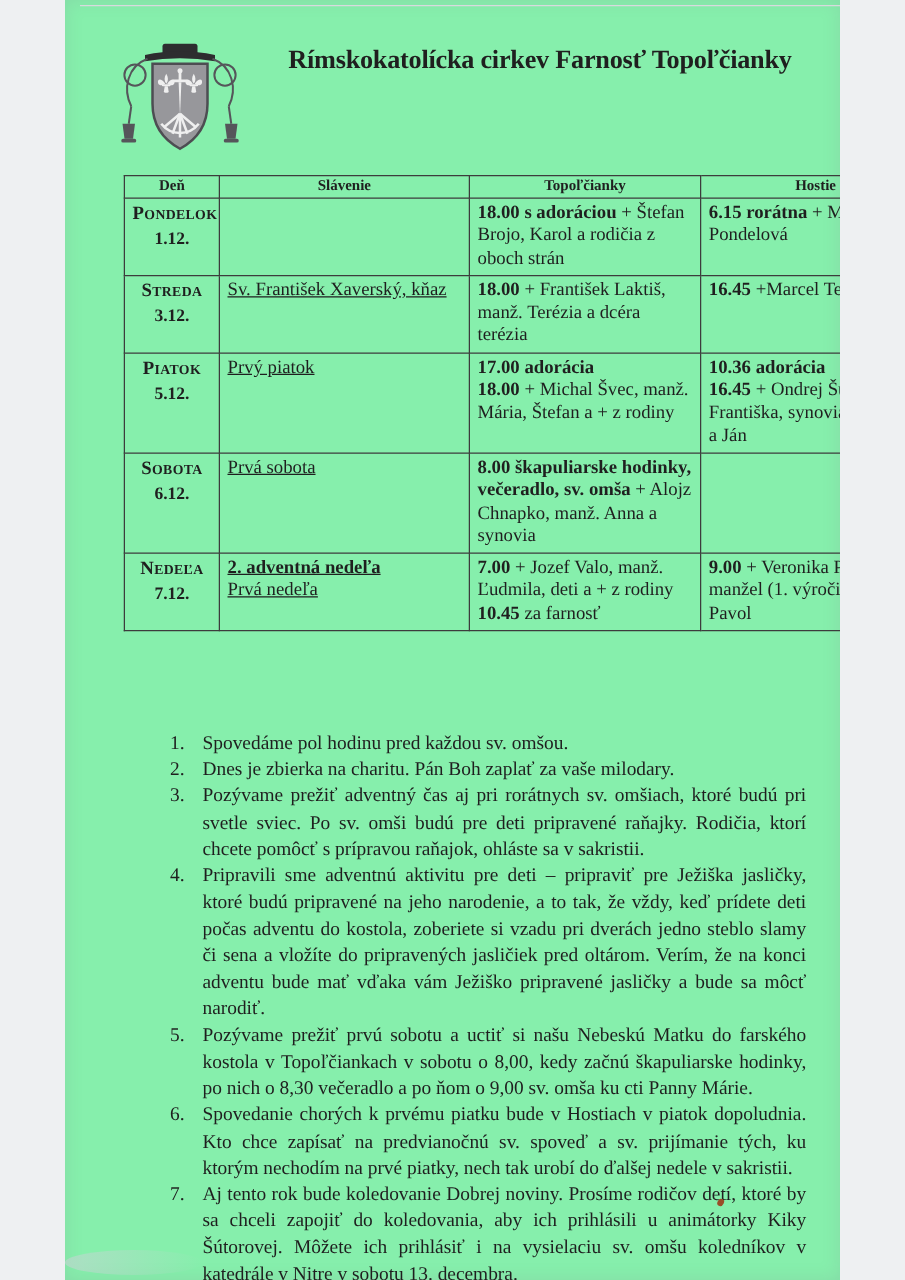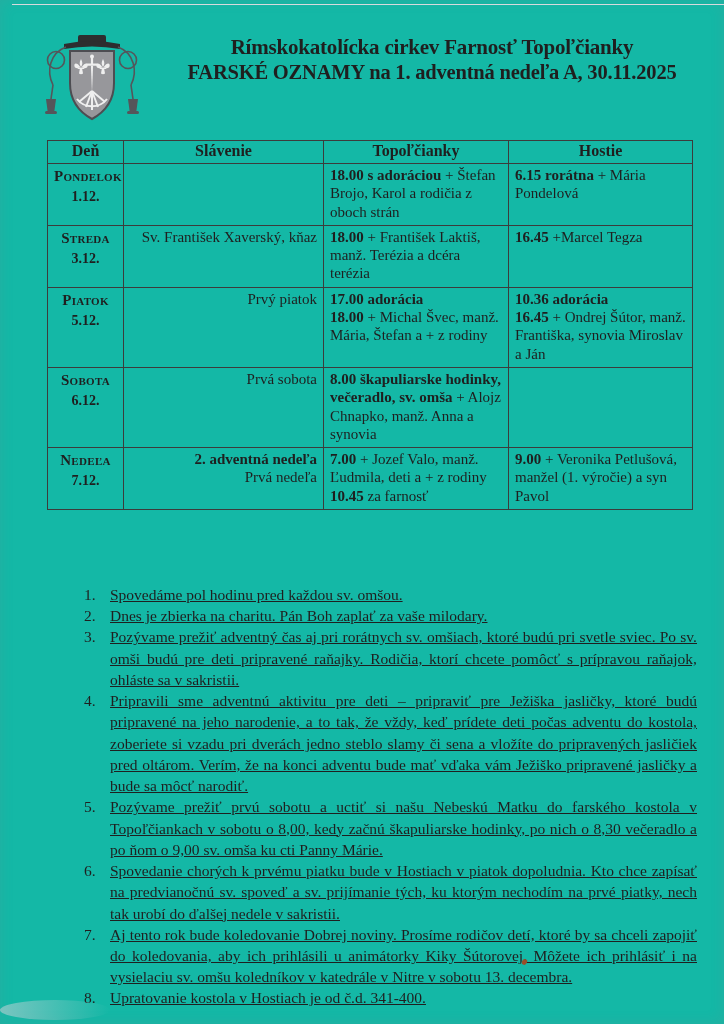--- a/index.html
+++ b/index.html
@@ -1,20 +1,20 @@
 <!DOCTYPE html>
 <html><head>
 <meta charset="utf-8">
 <style>
   html,body{margin:0;padding:0;background:#eef0f2;}
   .scan{
     position:relative;
-    width:724px;height:1024px;
+    width:620px;height:1024px;
     margin:0 auto;
-    background:#14b8a6;
+    background:#86efac;
     overflow:hidden;
     font-family:"Liberation Serif","DejaVu Serif",serif;
     color:#1f1f1f;
     box-shadow:inset 0 0 14px rgba(120,128,138,.18);
   }
   .edge-top{position:absolute;top:4px;left:12px;right:0;height:1px;background:#d7dadd;}
   .smudge{position:absolute;left:0;bottom:4px;width:110px;height:20px;
     background:linear-gradient(90deg,rgba(205,210,216,.55),rgba(205,210,216,0));
     border-radius:50%;}
   .speck{position:absolute;left:522px;top:959px;width:5px;height:6px;border-radius:50% 40% 55% 45%;
@@ -27,37 +27,37 @@
   .t1{font-size:21px;font-weight:bold;letter-spacing:-.2px;line-height:1.1;}
   .t2{font-size:20.5px;font-weight:bold;letter-spacing:-.2px;line-height:1.15;margin-top:2px;}
 
   
   table.sched{
     position:absolute;left:47px;top:140px;width:645px;
     border-collapse:collapse;table-layout:fixed;
     border:1.6px solid #3c3c3c;
   }
   .sched th,.sched td{border:1.2px solid #3c3c3c;vertical-align:top;}
-  .sched th{font-size:16px;font-weight:bold;padding:0 4px 2px;text-align:center;line-height:1.25;}
+  .sched th{font-size:12px;font-weight:bold;padding:0 4px 2px;text-align:center;line-height:1.25;}
   .sched td{font-size:15px;padding:2px 6px 4px;line-height:1.22;}
   col.c-day{width:76px;}
   col.c-slav{width:200px;}
   col.c-top{width:185px;}
   col.c-host{width:184px;}
   td.day-cell{text-align:center;font-weight:bold;padding-top:3px;}
   td.day-cell .day{font-variant:small-caps;font-size:15px;letter-spacing:.3px;}
   td.day-cell .date{font-size:14px;margin-top:3px;}
-  td.slav-cell{text-align:right;}
+  td.slav-cell{text-align:left;text-decoration:underline;}
   .entry{margin:0;}
 
   
   .ann{position:absolute;left:84px;right:27px;top:584px;}
   .ann-item{display:flex;align-items:flex-start;}
   .ann-item .num{flex:0 0 26px;font-size:15.5px;line-height:1.37;}
-  .ann-item .txt{flex:1;font-size:15.5px;line-height:1.37;text-align:justify;text-decoration:underline;}
+  .ann-item .txt{flex:1;font-size:15.5px;line-height:1.37;text-align:justify;}
 </style>
 </head>
 <body>
 
 <div class="scan">
   <div class="edge-top"></div>
 
   <header class="hdr">
     <svg class="crest" viewBox="0 0 112 104" aria-hidden="true">
 
@@ -111,21 +111,20 @@
         <path d="M41 66 A 19 19 0 0 0 71 66"></path>
         <path d="M56 58 L43 69"></path>
         <path d="M56 58 L50 74"></path>
         <path d="M56 58 L56 77"></path>
         <path d="M56 58 L62 74"></path>
         <path d="M56 58 L69 69"></path>
       </g>
     </svg>
     <div class="titles">
       <div class="t1">Rímskokatolícka cirkev Farnosť Topoľčianky</div>
-      <div class="t2">FARSKÉ OZNAMY na 1. adventná nedeľa A, 30.11.2025</div>
     </div>
   </header>
 
   <table class="sched">
     <colgroup>
       <col class="c-day">
         <col class="c-slav">
         <col class="c-top">
         <col class="c-host">
     </colgroup>

